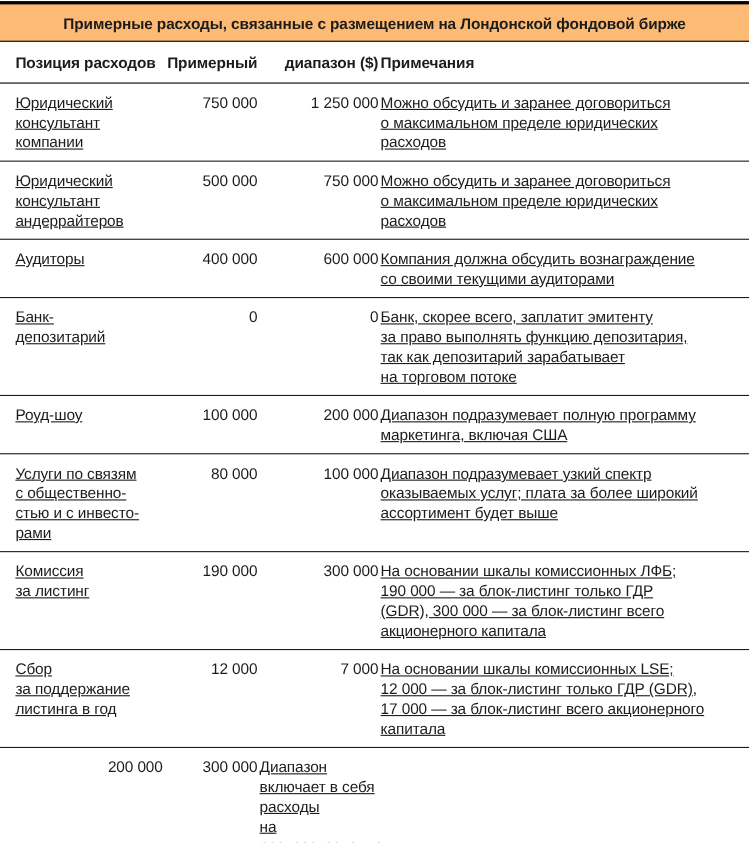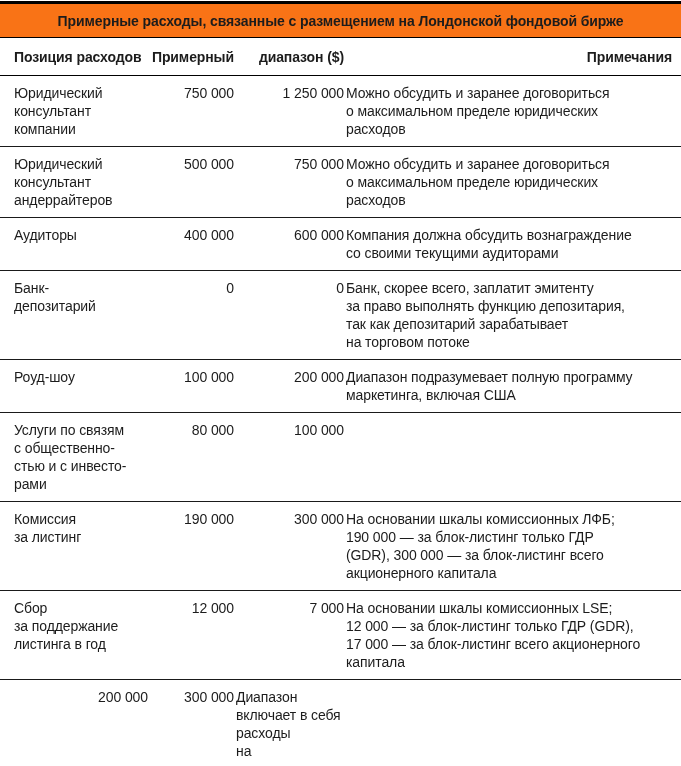--- a/index.html
+++ b/index.html
@@ -12,32 +12,32 @@
     min-height: 766px;
     box-sizing: border-box;
     font-family: "Liberation Sans", sans-serif;
     color: #1c1c1c;
     letter-spacing: -0.1px;
     padding-top: 1px;
   }
   .title-bar {
     border-top: 3px solid #000;
     border-bottom: 1.5px solid #000;
-    background: #f97316;
+    background: #fdba74;
     text-align: center;
     font-weight: bold;
     font-size: 14px;
     line-height: 16px;
     padding: 9px 20px 8px 20px;
   }
   .row {
     display: grid;
     grid-template-columns: 134px 86px 110px 1fr;
     padding-left: 14px;
-    padding-right: 9px;
+    padding-right: 30px;
     box-sizing: border-box;
     font-size: 14px;
     line-height: 18px;
   }
   .header-row {
     border-bottom: 1.5px solid #000;
     font-weight: bold;
     padding-top: 10px;
     padding-bottom: 9px;
   }
@@ -47,22 +47,22 @@
     padding-bottom: 8px;
   }
   .totals-row {
     background: #e2e2e2;
     border-bottom: 2.5px solid #000;
     font-weight: bold;
     padding-top: 8px;
     padding-bottom: 9px;
   }
   .num { text-align: right; }
-  .center { text-align: right; }
-  .prewrap { white-space: pre-line; }
+  .center { text-align: left; }
+  .prewrap { white-space: pre-line; text-decoration: underline; }
   .c4 { padding-left: 2px; }
 </style>
 </head>
 <body>
 
 <div class="doc">
 
   <div class="title-bar">
     <span>Примерные расходы, связанные с размещением на Лондонской фондовой бирже</span>
   </div>
@@ -124,20 +124,23 @@
 маркетинга, включая США</div>
   </div>
 
   <div class="row body-row">
     <div class="c1 prewrap">Услуги по связям
 с общественно-
 стью и с инвесто-
 рами</div>
     <div class="c2 num">80 000</div>
     <div class="c3 num">100 000</div>
+    <div class="c4 prewrap">Диапазон подразумевает узкий спектр
+оказываемых услуг; плата за более широкий
+ассортимент будет выше</div>
   </div>
 
   <div class="row body-row">
     <div class="c1 prewrap">Комиссия
 за листинг</div>
     <div class="c2 num">190 000</div>
     <div class="c3 num">300 000</div>
     <div class="c4 prewrap">На основании шкалы комиссионных ЛФБ;
 190 000 — за блок-листинг только ГДР
 (GDR), 300 000 — за блок-листинг всего

